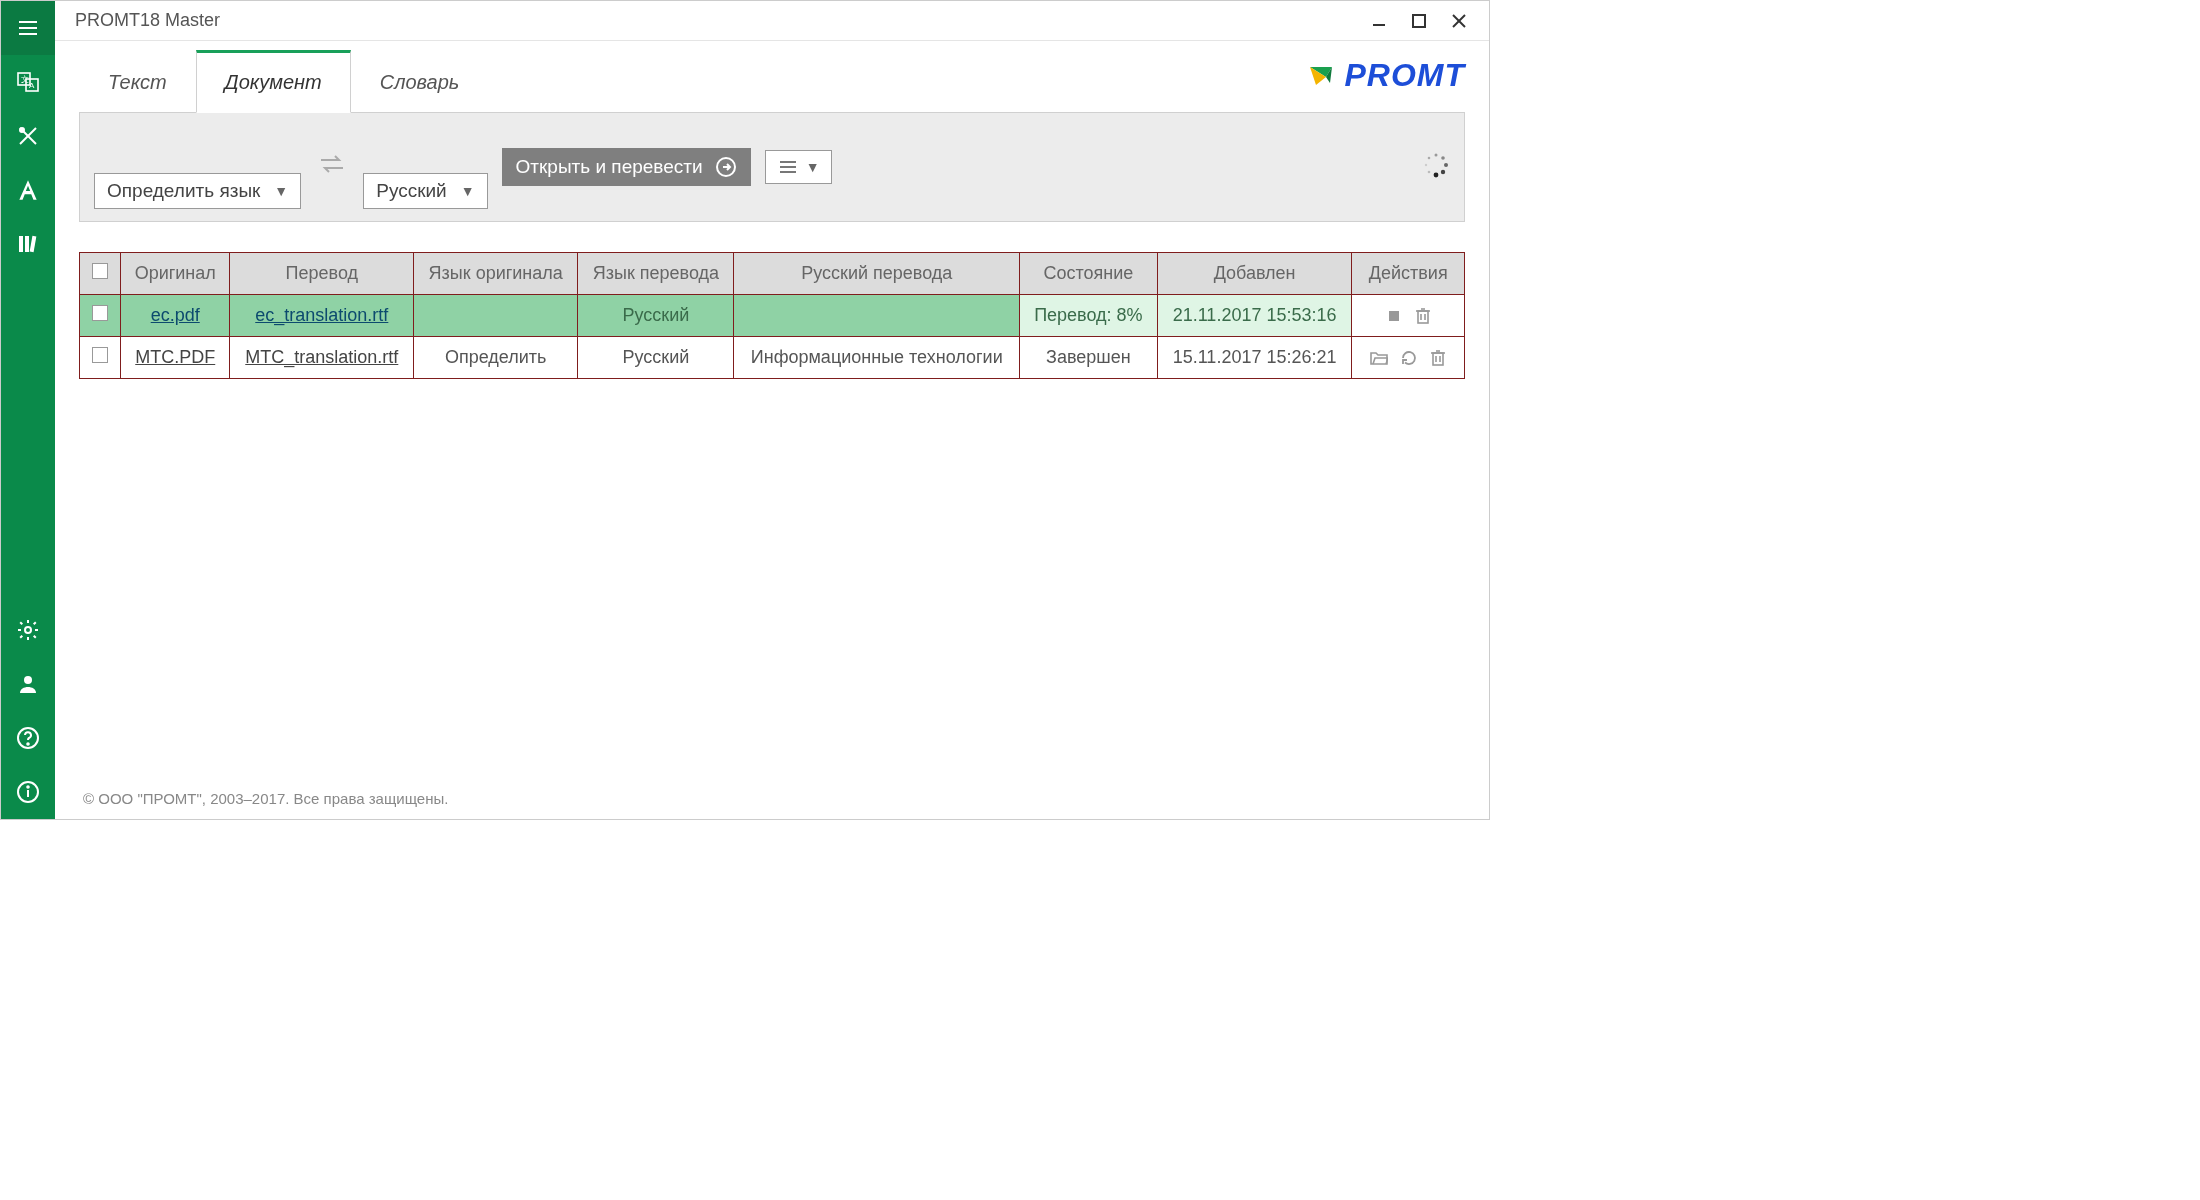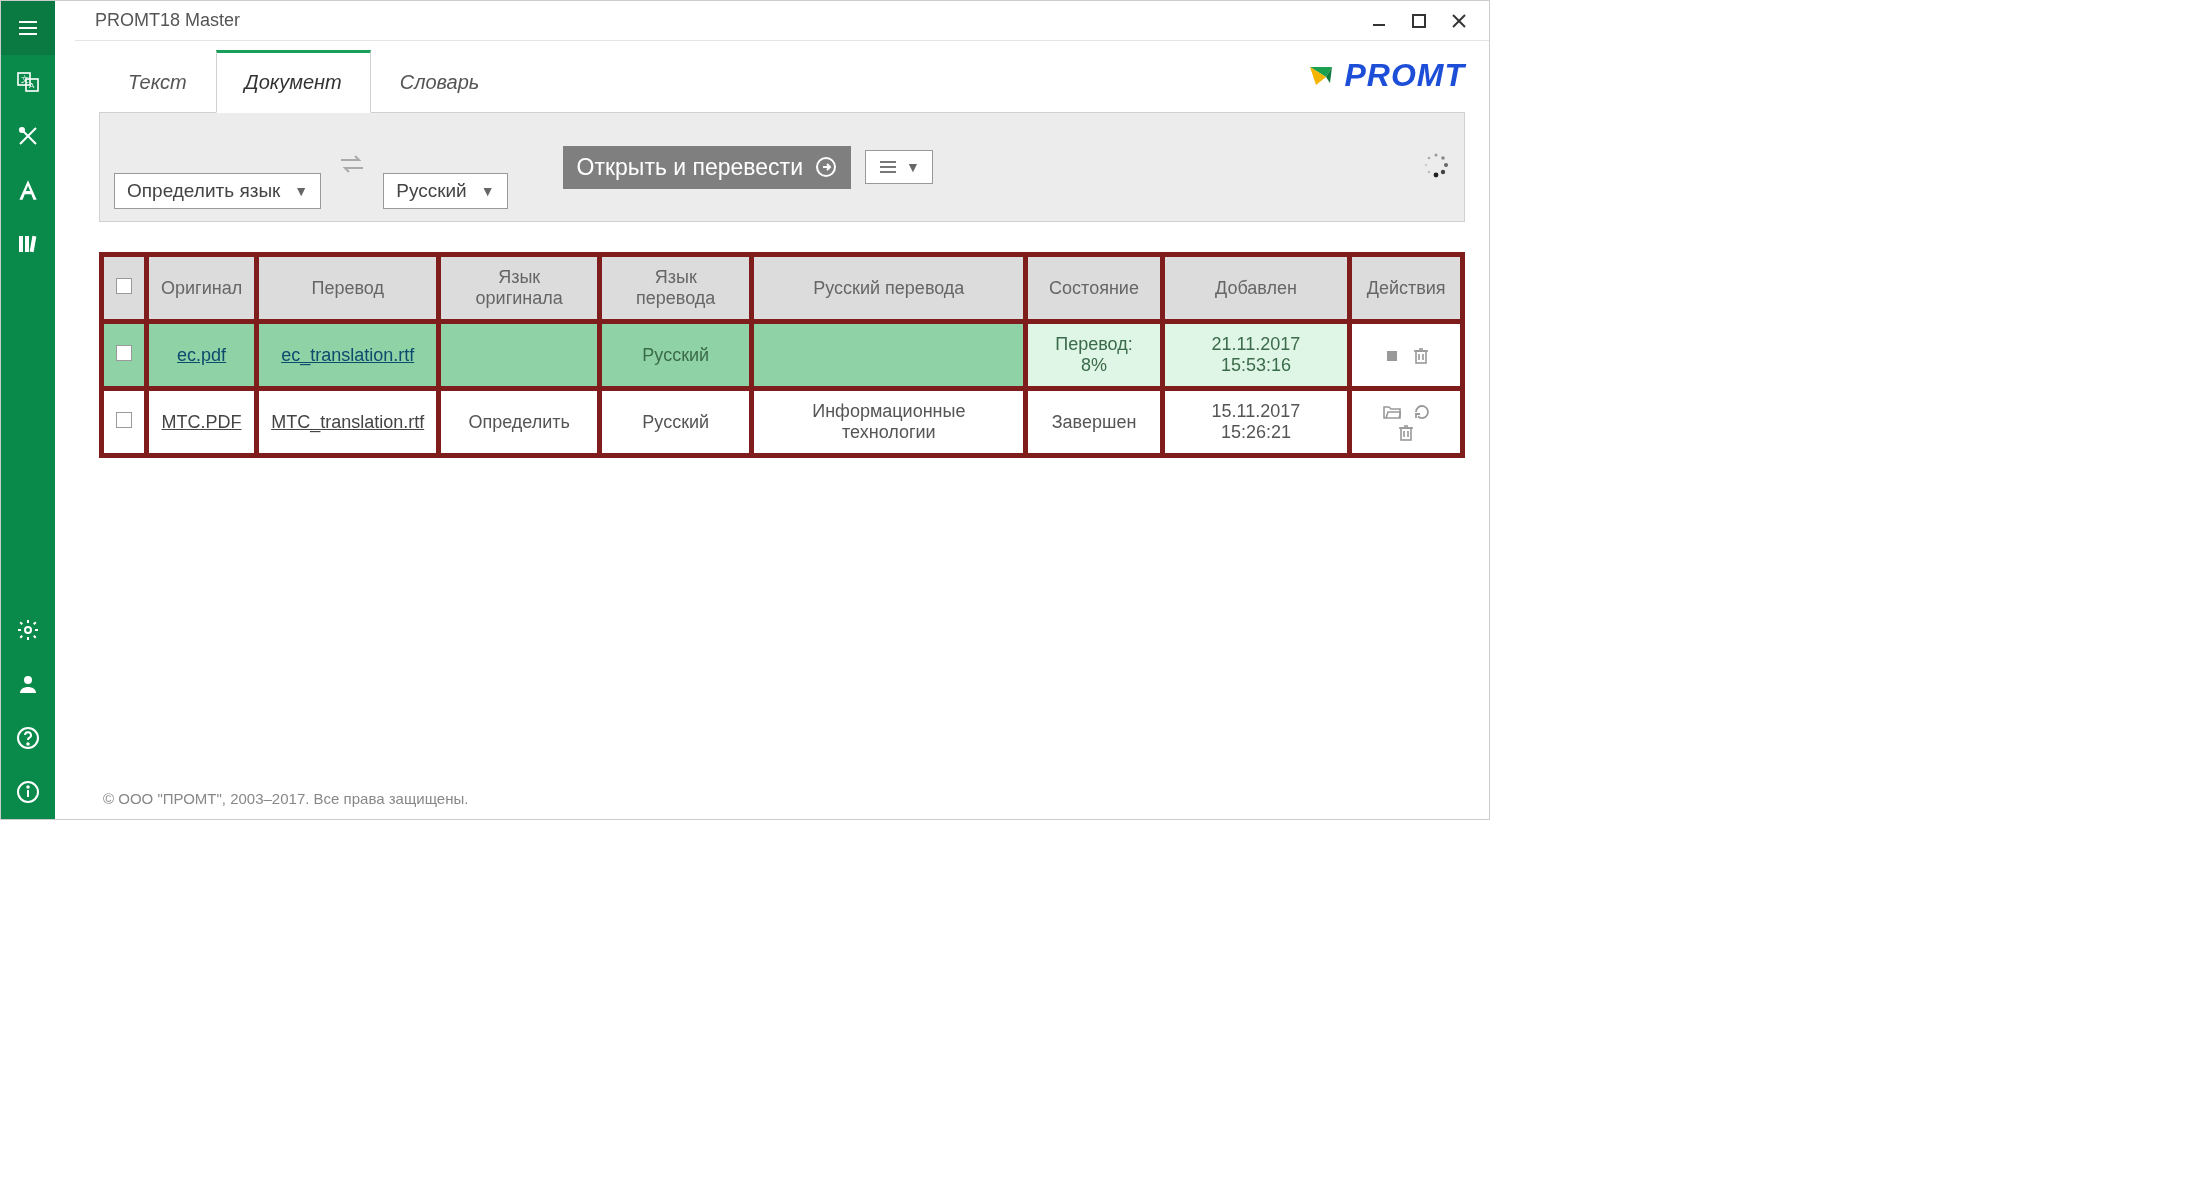--- a/index.html
+++ b/index.html
@@ -21,21 +21,21 @@
     padding-top: 0;
     position: relative;
   }
   .sidebar .icon-btn {
     width: 54px; height: 54px;
     display: flex; align-items: center; justify-content: center;
     color: #fff; cursor: pointer;
   }
   .sidebar .icon-btn.active { background: #0b7a42; }
   .sidebar .spacer { flex: 1; }
-  .main { flex: 1; display: flex; flex-direction: column; padding-left: 20px; }
+  .main { flex: 1; display: flex; flex-direction: column; }
   .titlebar {
     height: 40px; display: flex; align-items: center;
     padding: 0 10px 0 20px; border-bottom: 1px solid #e5e5e5;
     color: #555; font-size: 18px;
   }
   .titlebar .title { flex: 1; }
   .titlebar .win-btn {
     width: 40px; height: 40px; display: flex; align-items: center; justify-content: center;
     font-size: 18px; cursor: pointer; color: #333;
   }
@@ -57,34 +57,34 @@
     border: 1px solid #d0d0d0;
   }
   .select {
     display: flex; align-items: center; gap: 14px;
     border: 1px solid #999; background: #fff;
     padding: 6px 12px; font-size: 19px; color: #444; cursor: pointer; margin-top: 48px;
   }
   .swap { color: #aaa; font-size: 22px; padding: 0 4px; }
   .btn-primary {
     display: flex; align-items: center; gap: 12px;
-    background: #7f7f7f; color: #fff; font-size: 23px;
-    padding: 8px 14px; cursor: pointer; border: none; margin-left: 41px;
+    background: #7f7f7f; color: #fff; font-size: 19px;
+    padding: 8px 14px; cursor: pointer; border: none;
   }
   .btn-icon-box {
     display: flex; align-items: center; gap: 8px;
     border: 1px solid #999; background: #fff; padding: 8px 12px; cursor: pointer;
   }
   .toolbar .spin { margin-left: auto; }
   .grid {
     margin-top: 30px; border: 1px solid #d0d0d0; font-size: 18px; color: #555;
     border-collapse: collapse; width: 100%;
   }
   .grid th, .grid td {
-    border: 5px solid #7f1d1d; padding: 10px 12px; text-align: center;
+    border: 1px solid #7f1d1d; padding: 10px 12px; text-align: center;
     font-weight: 400;
   }
   .grid thead th { background: #dcdcdc; color: #666; font-size: 18px; }
   .grid .check-col { width: 40px; }
   .grid a { color: #444; text-decoration: underline; }
   .row-active td { background: #8fd2a5; color: #3a6b4a; }
   .row-active a { color: #0c4a6e; }
   .status-green { background: #dff5e5 !important; }
   .actions-cell { color: #888; }
   .actions-cell svg { vertical-align: middle; margin: 0 4px; }

